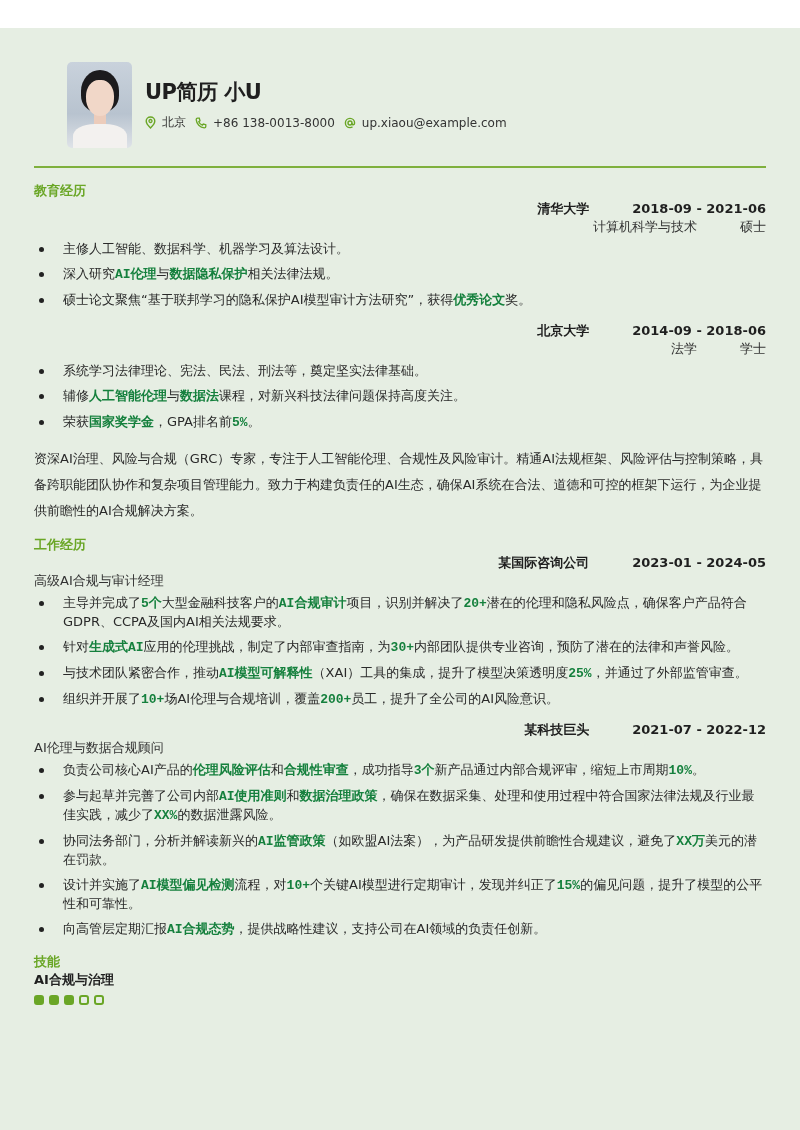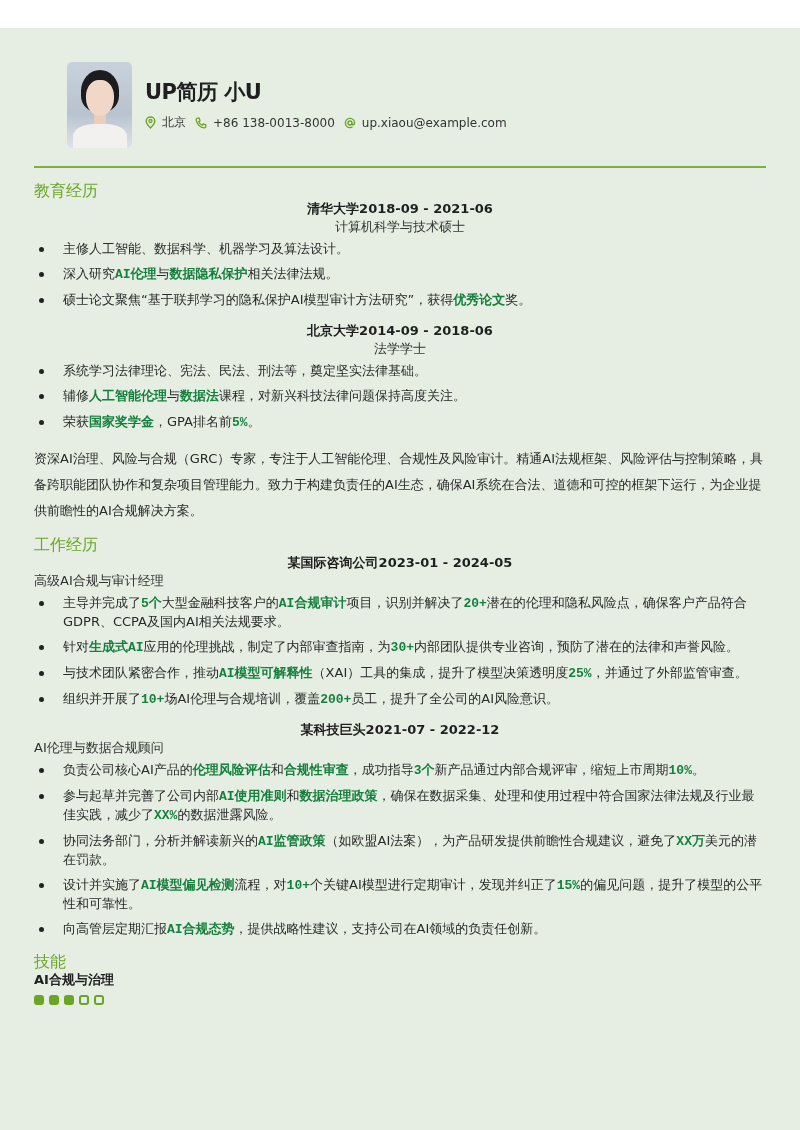--- a/index.html
+++ b/index.html
@@ -57,23 +57,23 @@
   .contact svg { margin-right: 6px; }
   .divider {
     position: absolute; left: 34px; top: 138px;
     width: 732px; height: 2px; background: #7fb03d;
   }
   .content {
     position: absolute; left: 34px; top: 154px; width: 732px;
     font-size: 13px; line-height: 18px;
   }
   .section-title {
-    color: #6aa626; font-weight: normal; font-size: 16px; line-height: 18px;
-  }
-  .entry-row { display: flex; justify-content: center; }
+    color: #6aa626; font-weight: bold; font-size: 13px; line-height: 18px;
+  }
+  .entry-row { display: flex; justify-content: flex-end; gap: 43px; }
   .entry-name { font-weight: bold; color: #1f1f1f; }
   .entry-date { font-weight: bold; color: #1f1f1f; }
   .entry-sub { color: #333; }
   ul.bullets { list-style: none; margin-top: 4px; }
   ul.bullets li {
     position: relative; padding-left: 29px; color: #2a2a2a;
     margin-bottom: 7px; line-height: 18px;
   }
   ul.bullets li::before {
     content: ""; position: absolute; left: 5px; top: 7px;

